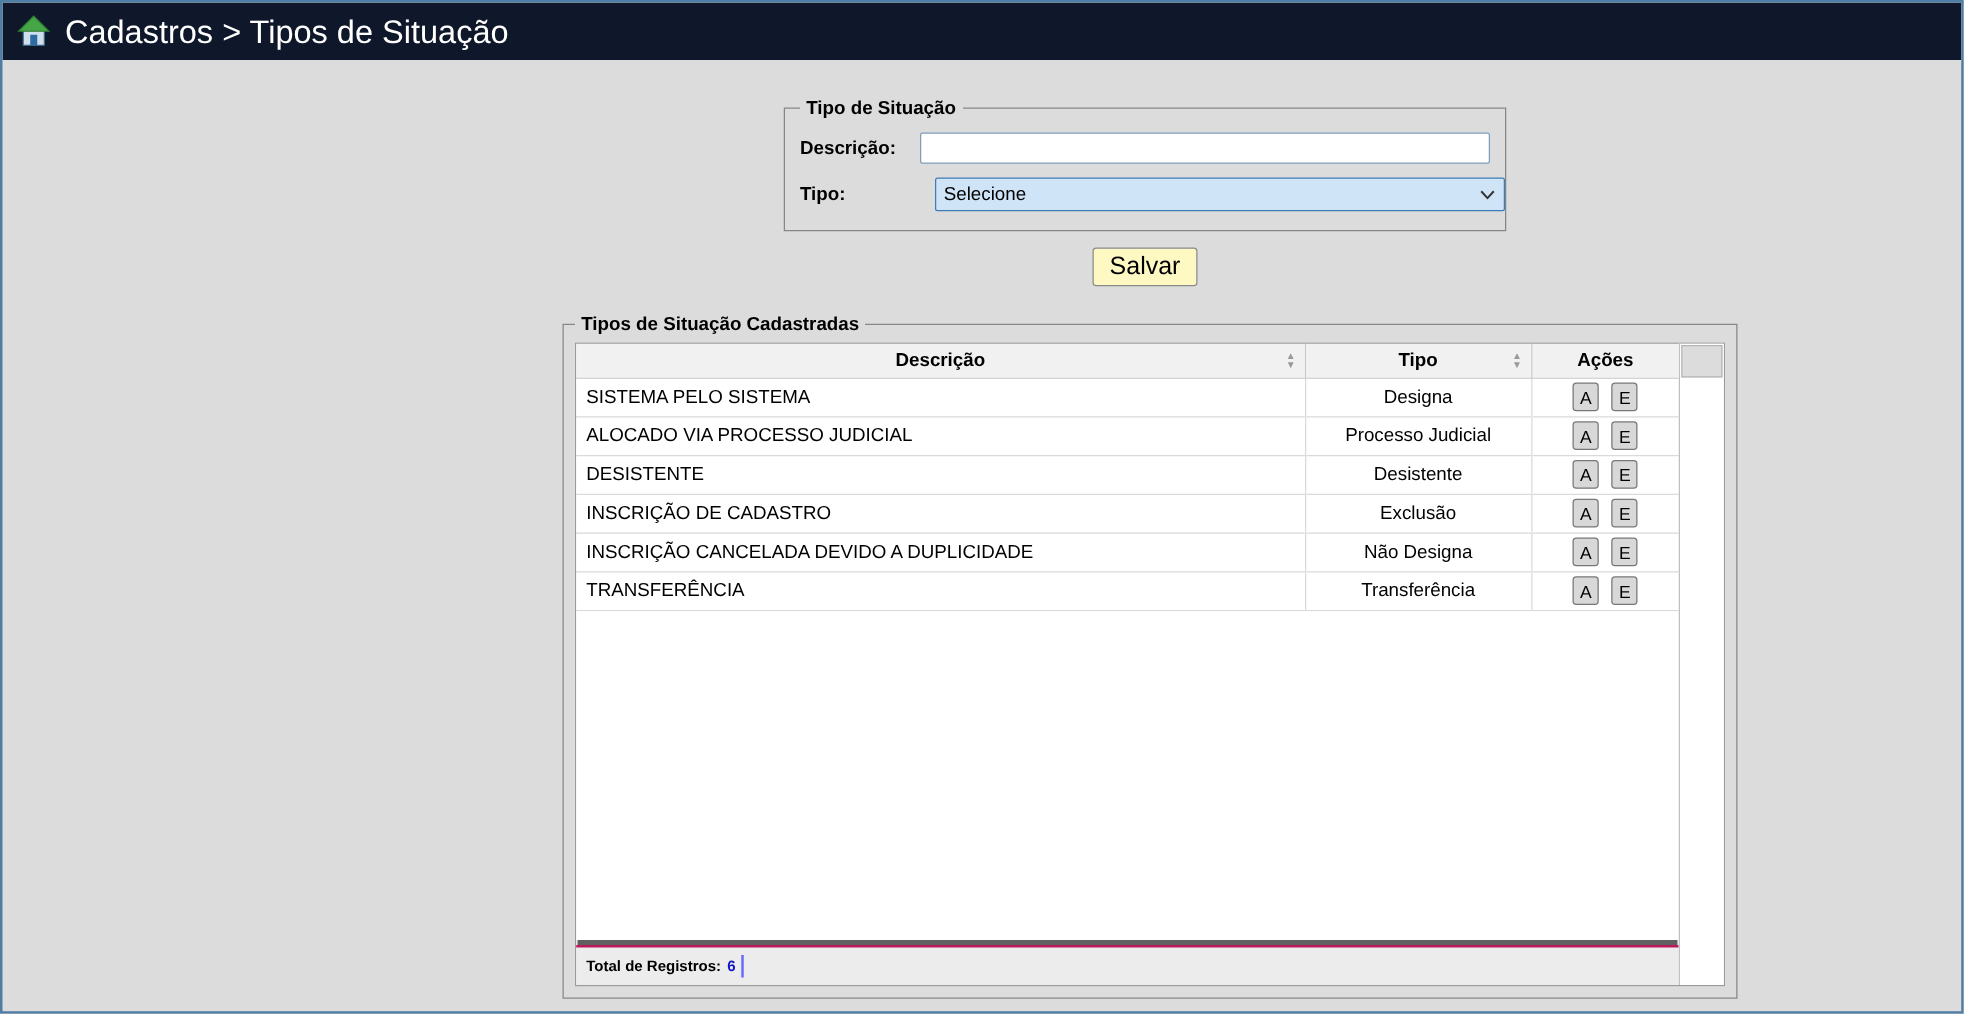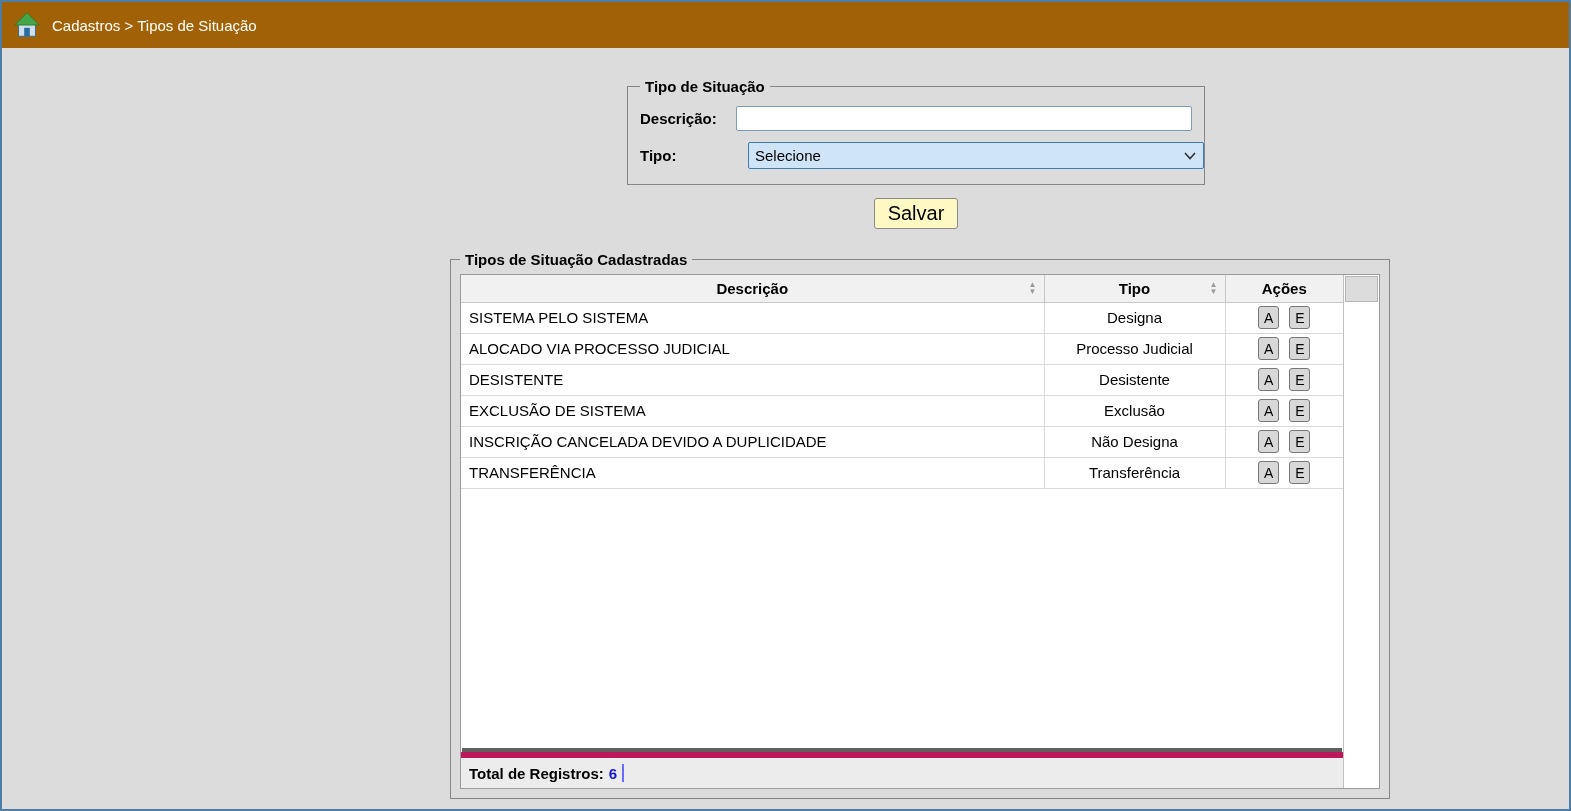--- a/index.html
+++ b/index.html
@@ -4,23 +4,23 @@
 <style>
   * { margin:0; padding:0; }
   html,body { background:#b9b9b9; }
   body { font-family:"Liberation Sans", sans-serif; }
   .page{
     width:1571px; height:811px; box-sizing:border-box;
     border:2px solid #4e7da6; background:#dcdcdc; overflow:hidden;
   }
   
   .topbar{
-    height:46px; background:#a16207; color:#ffffff;
+    height:46px; background:#0f172a; color:#ffffff;
     display:flex; align-items:center; gap:10px; padding:0 10px;
-    font-size:15px;
+    font-size:26px;
   }
   .app-icon{ display:inline-flex; width:30px; height:30px; }
   
   fieldset{ border:1px solid #868686; }
   legend{ font-weight:bold; font-size:15px; padding:0 5px; }
   .fs-form{
     width:578px; margin:30px 0 0 625px;
     padding:6px 12px 15px; box-sizing:border-box;
   }
   .form-grid{
@@ -83,22 +83,22 @@
   .td-tipo{ text-align:center; border-left:1px solid #dadada; }
   .td-acoes{ text-align:center; border-left:1px solid #dadada; }
   .mini-btn{
     width:21px; height:23px; padding:0; margin:0 3px;
     font-size:14px; line-height:1; font-family:inherit; color:#000;
     background:#d8d8d8; border:1px solid #777777; border-radius:3px; cursor:pointer;
   }
   .filler{ flex:1; background:#fff; }
   .hbar{ height:4px; background:#606060; margin:0 1px; }
   .grid-footer{
-    height:30px; background:#ececec; border-top:6px solid #be185d;
-    display:flex; align-items:center; gap:5px; padding:0 8px; font-size:15px;
+    height:30px; background:#ececec; border-top:2px solid #be185d;
+    display:flex; align-items:center; gap:5px; padding:0 8px; font-size:12px;
   }
   .footer-label{ font-weight:bold; color:#000; }
   .footer-count{ color:#1414c8; font-weight:bold; }
   .caret{ width:2px; height:18px; background:#6a6aff; }
 </style>
 </head>
 <body>
 
 <div class="page">
 
@@ -185,21 +185,21 @@
               </tr>
               <tr>
                 <td class="td-desc">DESISTENTE</td>
                 <td class="td-tipo">Desistente</td>
                 <td class="td-acoes">
                   <button class="mini-btn">A</button>
                   <button class="mini-btn">E</button>
                 </td>
               </tr>
               <tr>
-                <td class="td-desc">EXCLUSÃO DE SISTEMA</td>
+                <td class="td-desc">INSCRIÇÃO DE CADASTRO</td>
                 <td class="td-tipo">Exclusão</td>
                 <td class="td-acoes">
                   <button class="mini-btn">A</button>
                   <button class="mini-btn">E</button>
                 </td>
               </tr>
               <tr>
                 <td class="td-desc">INSCRIÇÃO CANCELADA DEVIDO A DUPLICIDADE</td>
                 <td class="td-tipo">Não Designa</td>
                 <td class="td-acoes">

